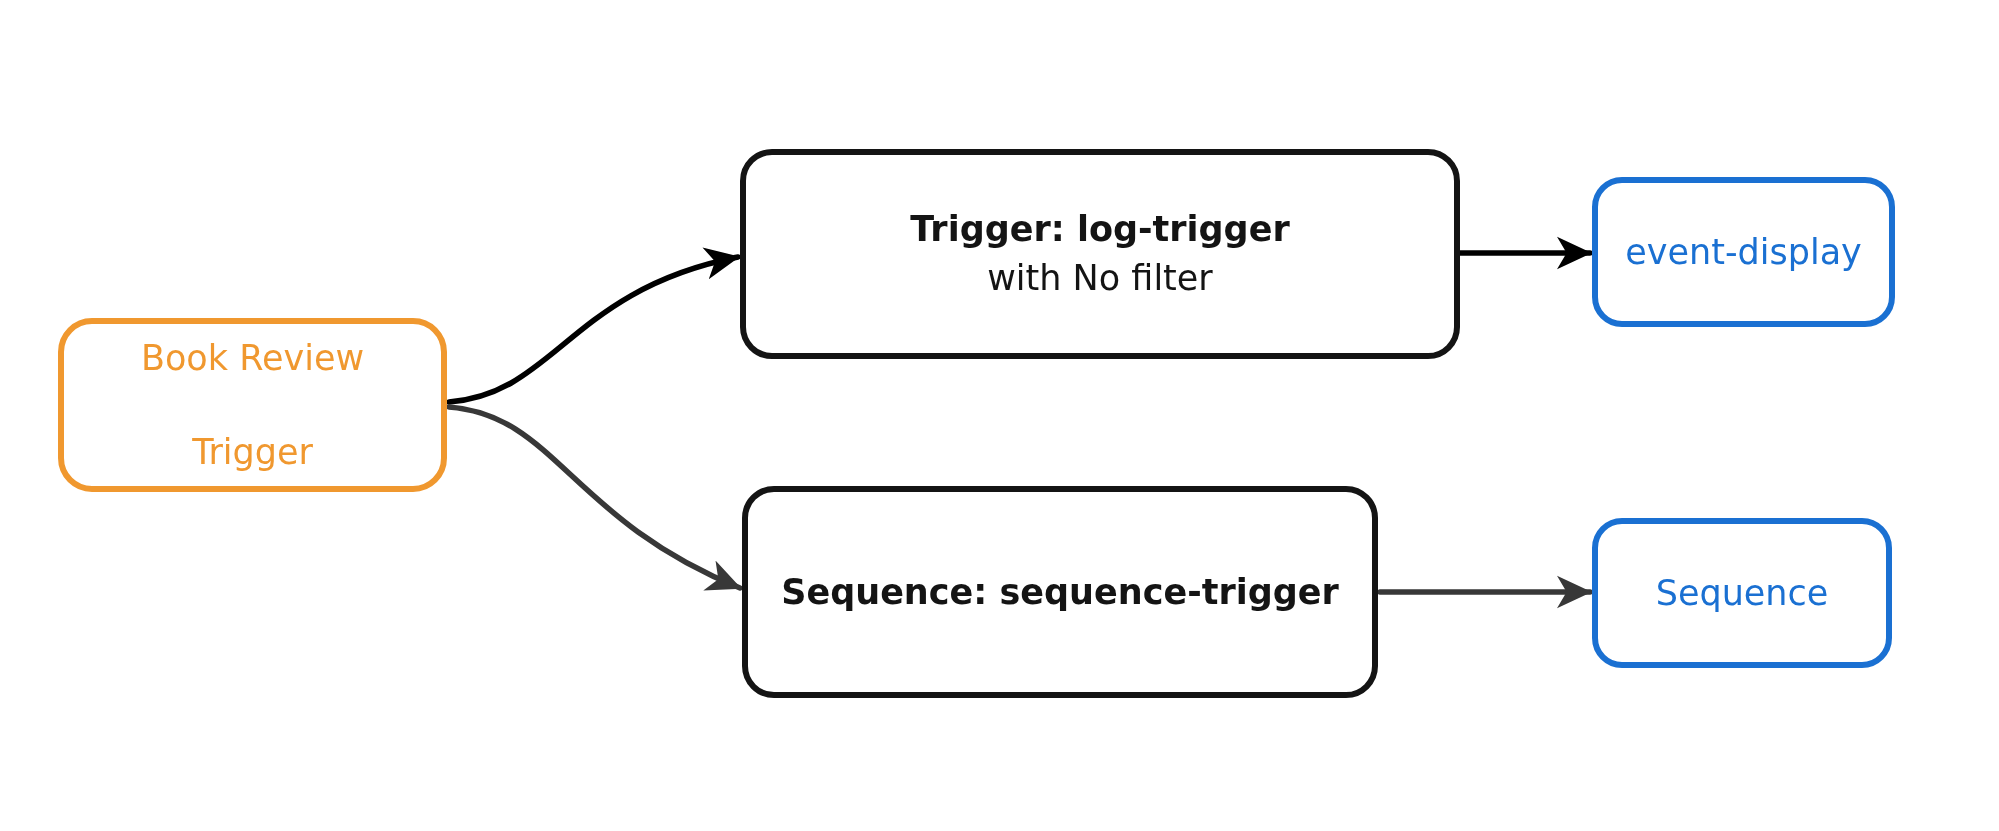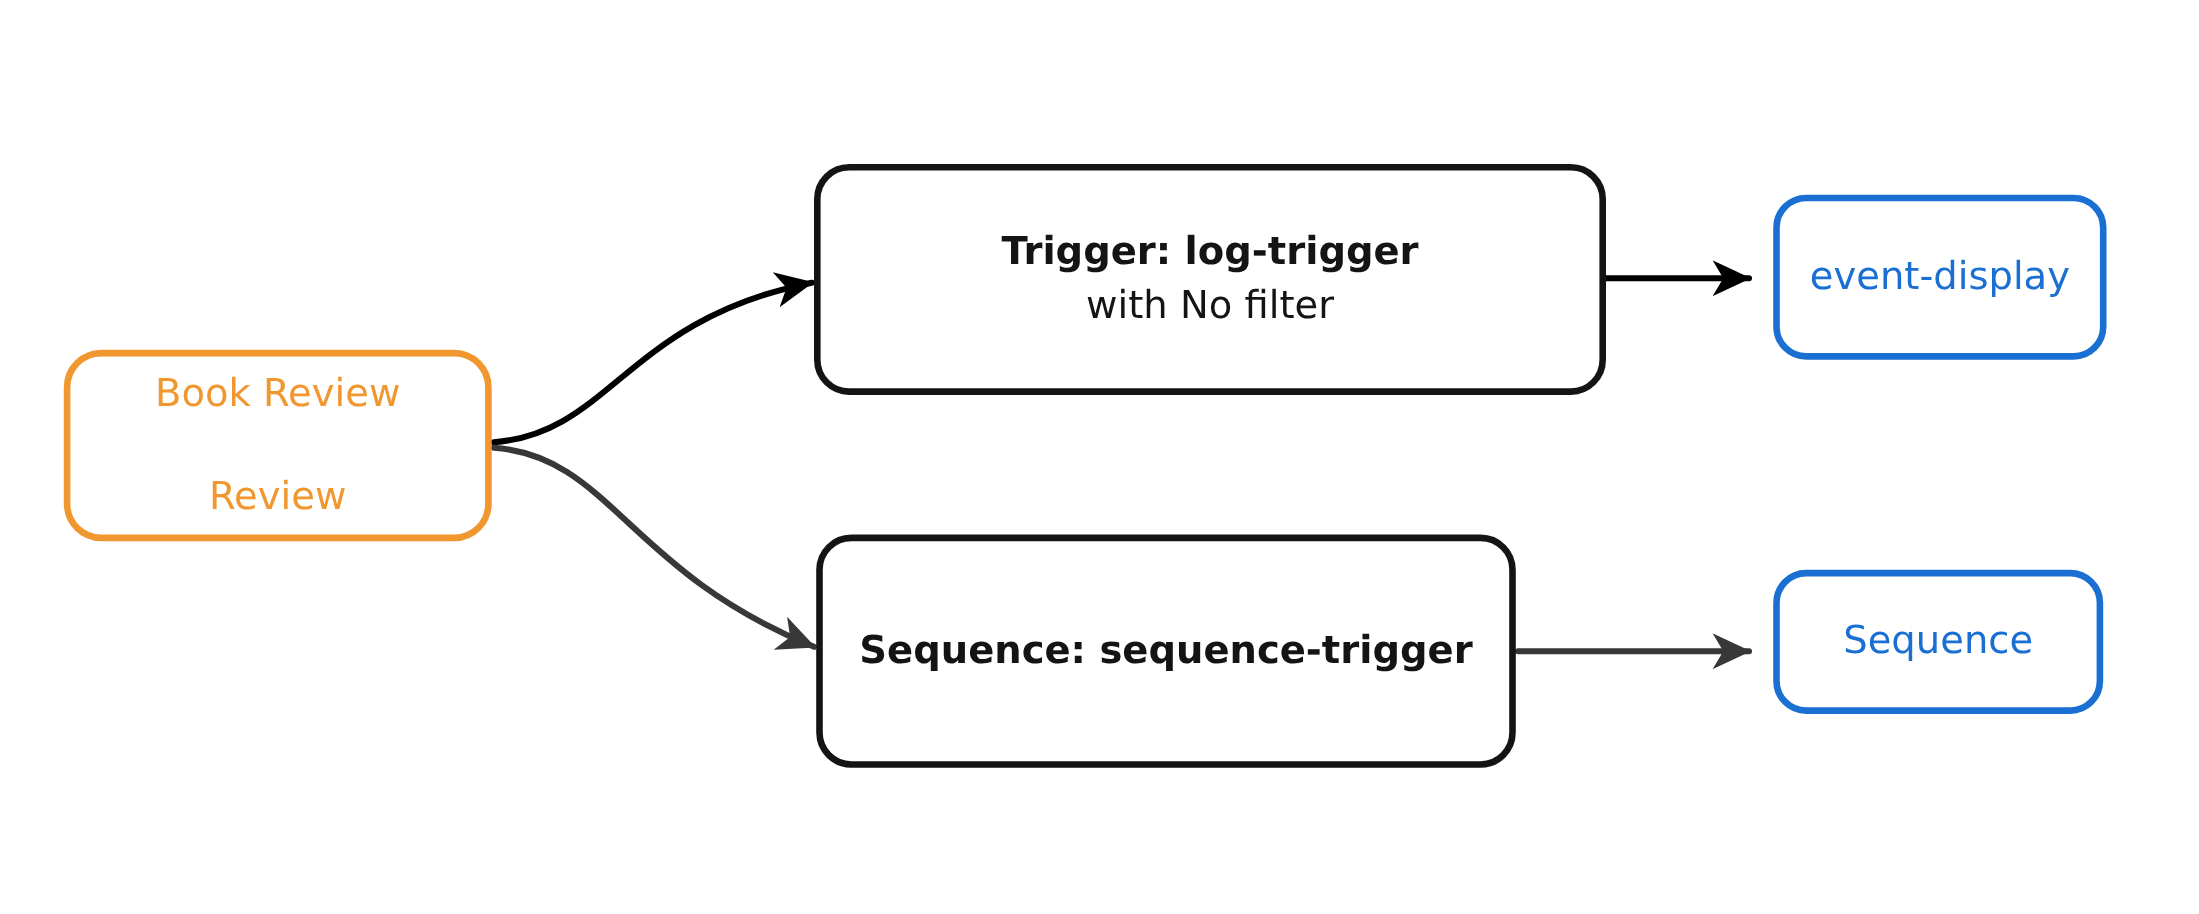--- a/index.html
+++ b/index.html
@@ -50,24 +50,23 @@
     border-radius:32px;
     color:var(--trigger-accent);
   }
   .node.trigger .title{font-weight:700;}
   .node.trigger-top{left:740px;top:149px;width:720px;height:210px;}
   .node.trigger-bottom{left:742px;top:486px;width:636px;height:212px;}
   .node.output{
     border:6px solid var(--output-accent);
     border-radius:30px;
     color:var(--output-accent);
-    margin-left:20px;
   }
   .node.output-top{left:1592px;top:177px;width:303px;height:150px;}
-  .node.output-bottom{left:1592px;top:518px;width:300px;height:131px;}
+  .node.output-bottom{left:1592px;top:518px;width:300px;height:150px;}
 </style>
 </head>
 <body>
 
 <div class="canvas">
 
   <svg class="edge-layer" viewBox="0 0 1999 831" xmlns="http://www.w3.org/2000/svg">
     <defs>
       <marker id="arrow-primary" viewBox="0 0 12 12" refX="11" refY="6" markerWidth="36" markerHeight="36" markerUnits="userSpaceOnUse" orient="auto">
         <path class="arrowhead-primary" d="M0,0.6 L11.6,6 L0,11.4 L3.2,6 Z"></path>
@@ -78,21 +77,21 @@
     </defs>
 
     <path class="edge primary" d="M449,402 C555,394 570,290 738,257" marker-end="url(#arrow-primary)"></path>
     <path class="edge secondary" d="M449,407 C555,415 570,519 740,588" marker-end="url(#arrow-secondary)"></path>
     <path class="edge primary" d="M1378,253 L1590,253" marker-end="url(#arrow-primary)"></path>
     <path class="edge secondary" d="M1380,592 L1590,592" marker-end="url(#arrow-secondary)"></path>
   </svg>
 
   <div class="node broker">
     <span>Book Review</span>
-    <span>Review</span>
+    <span>Trigger</span>
   </div>
 
   <div class="node trigger trigger-top">
     <span class="title">Trigger: log-trigger</span>
     <span class="subtitle">with No filter</span>
   </div>
 
   <div class="node trigger trigger-bottom">
     <span class="title">Sequence: sequence-trigger</span>
   </div>

